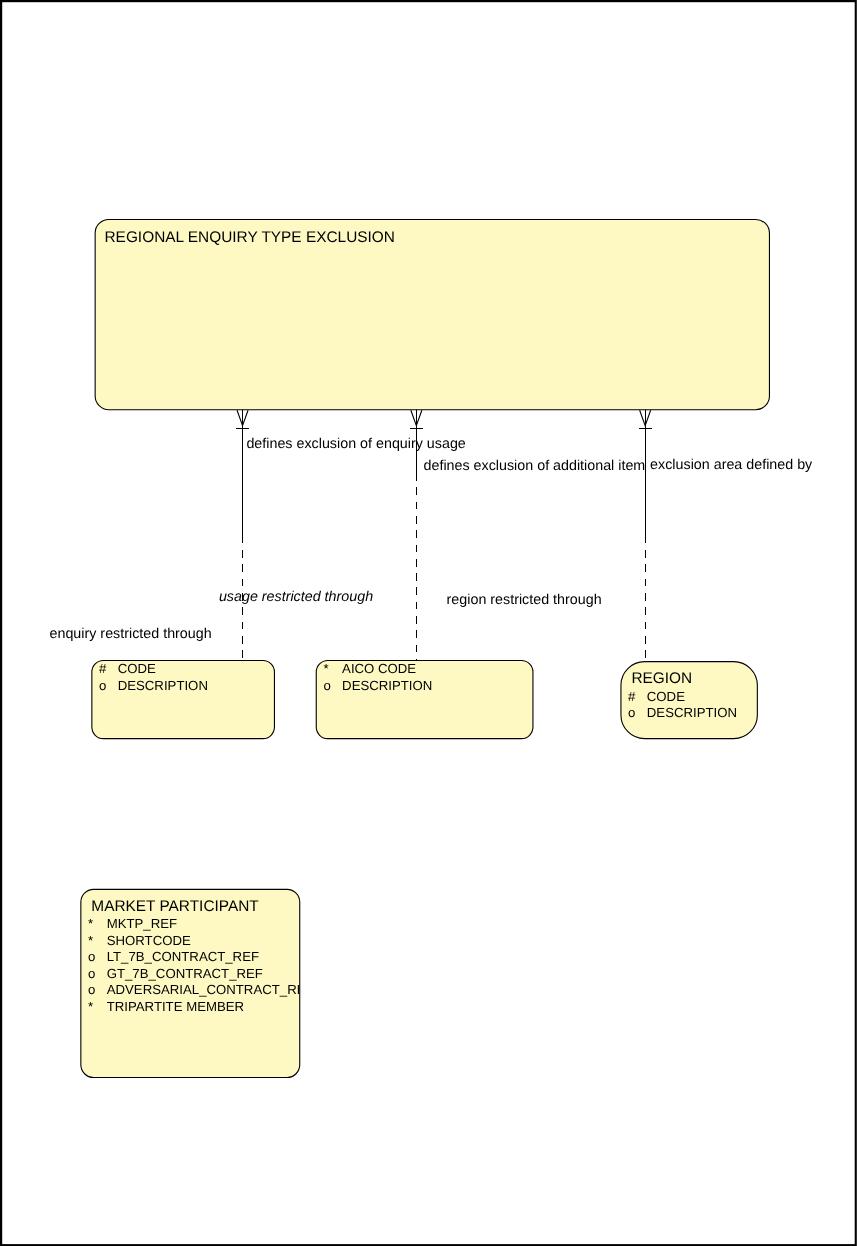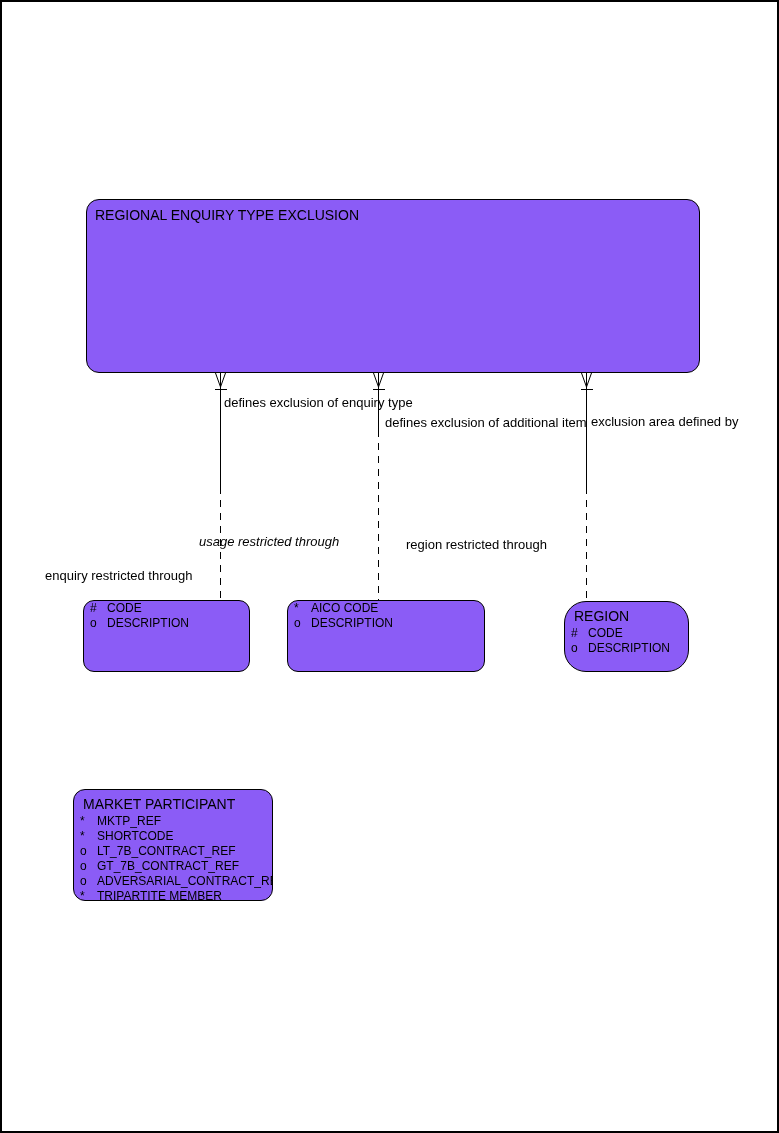--- a/index.html
+++ b/index.html
@@ -14,21 +14,21 @@
     color: #000000;
     overflow: hidden;
   }
   .connectors {
     position: absolute;
     left: 0; top: 0;
     width: 779px; height: 1133px;
   }
   .box {
     position: absolute;
-    background: #8b5cf6;
+    background: #fef9c3;
     border: 1px solid #000000;
     box-sizing: border-box;
     overflow: hidden;
   }
   .parent-box {
     left: 84px; top: 197px;
     width: 614px; height: 174px;
     border-radius: 13px;
   }
   .parent-box .title {
@@ -49,21 +49,21 @@
     padding-left: 6px;
     white-space: nowrap;
   }
   .attr .marker {
     flex: 0 0 17px;
     width: 17px;
   }
   .entity-enquiry-type      { left: 81px;  top: 598px; width: 167px; height: 72px;  border-radius: 11px; }
   .entity-additional-item   { left: 285px; top: 598px; width: 198px; height: 72px;  border-radius: 11px; }
   .entity-region            { left: 562px; top: 599px; width: 125px; height: 71px;  border-radius: 22px; }
-  .entity-market-participant{ left: 71px;  top: 787px; width: 200px; height: 112px; border-radius: 12px; }
+  .entity-market-participant{ left: 71px;  top: 806px; width: 200px; height: 172px; border-radius: 12px; }
   .rel-label {
     position: absolute;
     font-size: 13px;
     line-height: 15px;
     white-space: nowrap;
     background: transparent;
   }
   .lbl-parent-1 { left: 222px; top: 393px; }
   .lbl-parent-2 { left: 383px; top: 413px; }
   .lbl-parent-3 { left: 589px; top: 412px; }
@@ -156,20 +156,20 @@
     <div class="attr">
       <span class="marker">o</span>
       <span>ADVERSARIAL_CONTRACT_REF</span>
     </div>
     <div class="attr">
       <span class="marker">*</span>
       <span>TRIPARTITE MEMBER</span>
     </div>
   </div>
 
-  <span class="rel-label lbl-parent-1">defines exclusion of enquiry type</span>
+  <span class="rel-label lbl-parent-1">defines exclusion of enquiry usage</span>
   <span class="rel-label lbl-parent-2">defines exclusion of additional item</span>
   <span class="rel-label lbl-parent-3">exclusion area defined by</span>
   <span class="rel-label lbl-child-1">enquiry restricted through</span>
   <span class="rel-label lbl-child-2">usage restricted through</span>
   <span class="rel-label lbl-child-3">region restricted through</span>
 
 </div>
 
 </body></html>

